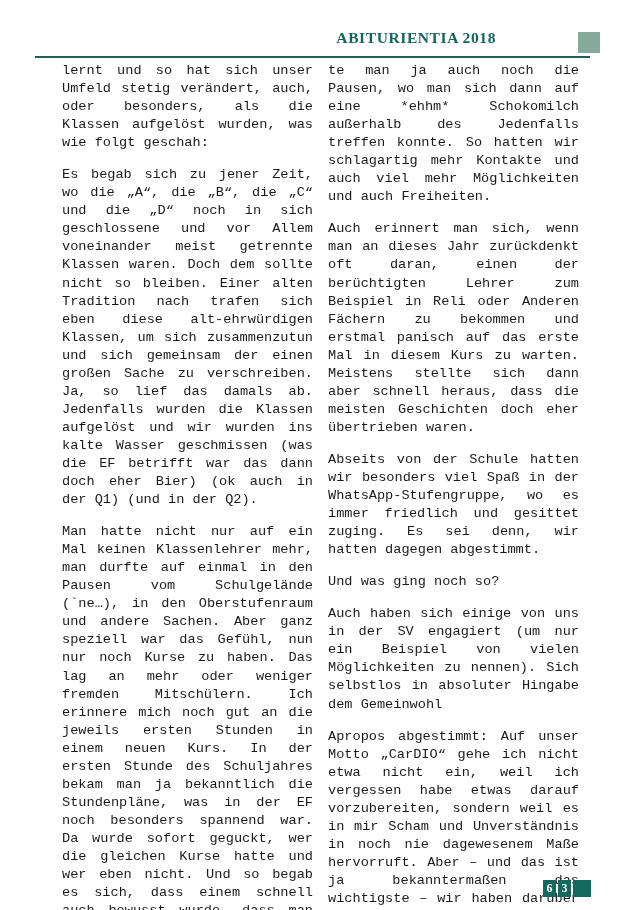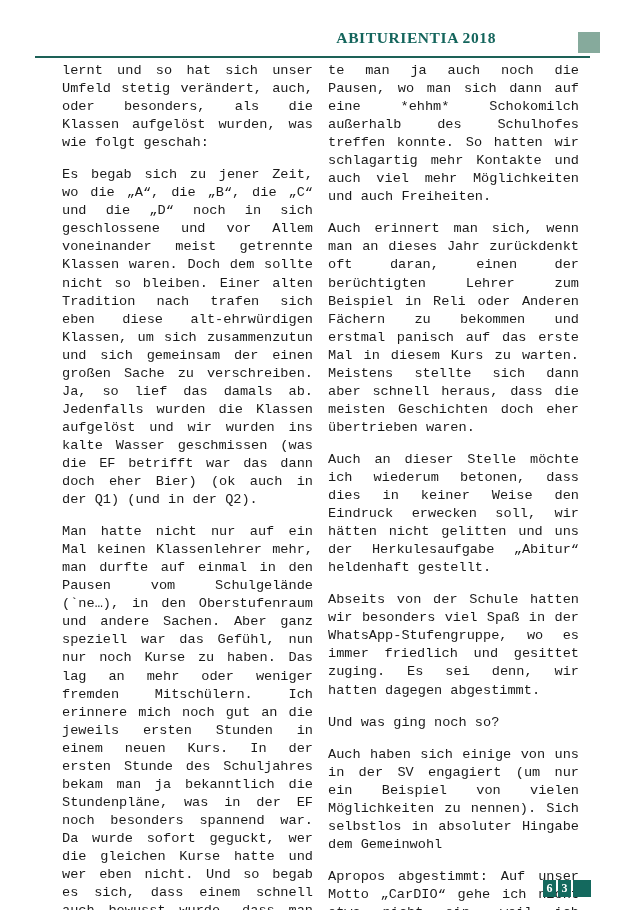--- a/index.html
+++ b/index.html
@@ -116,23 +116,22 @@
 
 <div class="columns">
 
   <div class="col col-left">
     <p>lernt und so hat sich unser Umfeld stetig verändert, auch, oder besonders, als die Klassen aufgelöst wurden, was wie folgt geschah:</p>
     <p>Es begab sich zu jener Zeit, wo die „A“, die „B“, die „C“ und die „D“ noch in sich geschlossene und vor Allem voneinan­der meist getrennte Klassen waren. Doch dem sollte nicht so bleiben. Einer alten Tradition nach trafen sich eben diese alt-ehrwürdigen Klassen, um sich zu­sammenzutun und sich gemeinsam der einen großen Sache zu verschreiben. Ja, so lief das damals ab. Jedenfalls wurden die Klassen aufgelöst und wir wurden ins kalte Wasser geschmissen (was die EF betrifft war das dann doch eher Bier) (ok auch in der Q1)  (und in der Q2).</p>
     <p>Man hatte nicht nur auf ein Mal keinen Klassenlehrer mehr, man durfte auf ein­mal in den Pausen vom Schulgelände (`ne…), in den Oberstufenraum und an­dere Sachen. Aber ganz speziell war das Gefühl, nun nur noch Kurse zu haben. Das lag an mehr oder weniger fremden Mitschülern. Ich erinnere mich noch gut an die jeweils ersten Stunden in einem neuen Kurs. In der ersten Stunde des Schuljahres bekam man ja bekanntlich die Stundenpläne, was in der EF noch be­sonders spannend war. Da wurde sofort geguckt, wer die gleichen Kurse hatte und wer eben nicht. Und so begab es sich, dass einem schnell auch bewusst wurde, dass man bei bestimmten Kursen erst­mal niemanden hatte. Und wenn dann die erste Stunde in besagtem Kurs allei­ne in freier Wildbahn anstand, war man gern auch mal ein bisschen nervös, aber je besser man die „Anderen“ bald kannte, desto besser gefiel es dann auch, mehr Leute kennenzulernen. Und zur Not hat­</p>
   </div>
 
   <div class="col col-right">
-    <p>te man ja auch noch die Pausen, wo man sich dann auf eine *ehhm* Schokomilch außerhalb des Schulhofes treffen konnte. So hatten wir schlagartig mehr Kontakte und auch viel mehr Möglichkeiten und auch Freiheiten.</p>
+    <p>te man ja auch noch die Pausen, wo man sich dann auf eine *ehhm* Schokomilch außerhalb des Jedenfalls treffen konnte. So hatten wir schlagartig mehr Kontakte und auch viel mehr Möglichkeiten und auch Freiheiten.</p>
     <p>Auch erinnert man sich, wenn man an dieses Jahr zurückdenkt oft daran, einen der berüchtigten Lehrer zum Beispiel in Reli oder Anderen Fächern zu bekommen und erstmal panisch auf das erste Mal in diesem Kurs zu warten. Meistens stellte sich dann aber schnell heraus, dass die meisten Geschichten doch eher übertrie­ben waren.</p>
-    <p>Auch an dieser Stelle möchte ich wiede­rum betonen, dass dies in keiner Weise den Eindruck erwecken soll, wir hätten nicht gelitten und uns der Herkulesauf­gabe „Abitur“ heldenhaft gestellt.</p>
     <p>Abseits von der Schule hatten wir be­sonders viel Spaß in der WhatsApp-Stu­fengruppe, wo es immer friedlich und gesittet zuging. Es sei denn, wir hatten dagegen abgestimmt.</p>
     <p>Und was ging noch so?</p>
     <p>Auch haben sich einige von uns in der SV engagiert (um nur ein Beispiel von vielen Möglichkeiten zu nennen). Sich selbstlos in absoluter Hingabe dem Gemeinwohl</p>
     <p>Apropos abgestimmt: Auf unser Motto „CarDIO“ gehe ich nicht etwa nicht ein, weil ich vergessen habe etwas darauf vorzubereiten, sondern weil es in mir Scham und Unverständnis in noch nie da­gewesenem Maße hervorruft. Aber – und das ist ja bekanntermaßen das wichtigste – wir haben darüber abgestimmt.</p>
   </div>
 
 </div>
 
 <div class="folio">
   <div class="folio-digit">6</div>

